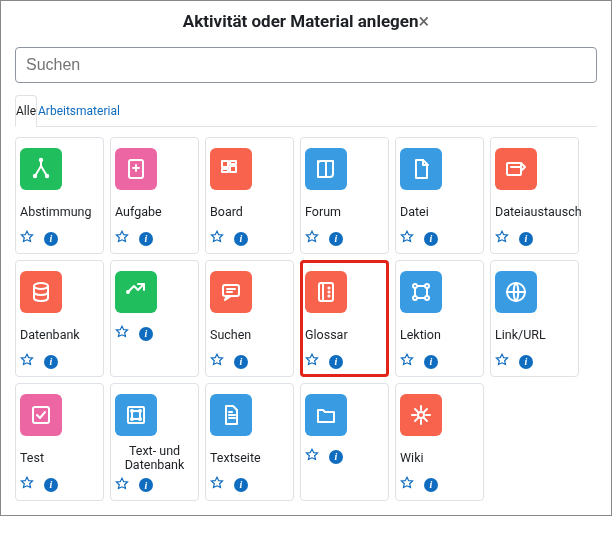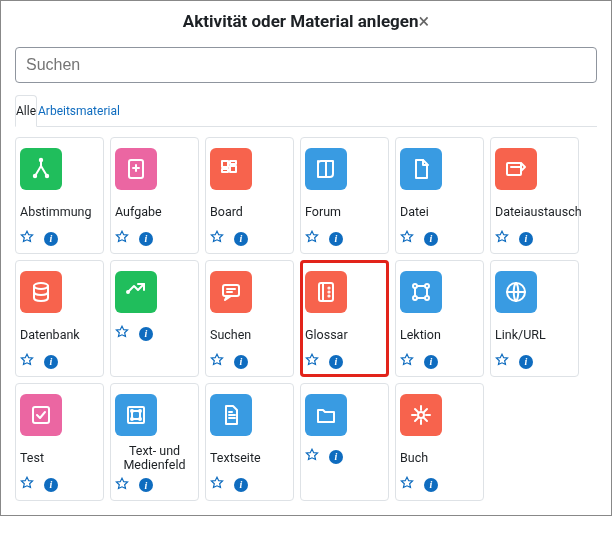--- a/index.html
+++ b/index.html
@@ -218,21 +218,21 @@
               </svg></span>
             <span class="info">i</span>
           </div>
         </div>
         <div class="card">
           <div class="iconbox" style="background: rgb(57, 155, 226);">
             <svg viewBox="0 0 24 24">
               <use href="#label-icon"></use>
             </svg>
           </div>
-          <div class="card-label">Text- und Medienfeld</div>
+          <div class="card-label">Text- und Datenbank</div>
           <div class="card-actions">
             <span class="star"><svg viewBox="0 0 24 24">
                 <use href="#star-shape"></use>
               </svg></span>
             <span class="info">i</span>
           </div>
         </div>
         <div class="card">
           <div class="iconbox" style="background: rgb(57, 155, 226);">
             <svg viewBox="0 0 24 24">
@@ -259,21 +259,21 @@
               </svg></span>
             <span class="info">i</span>
           </div>
         </div>
         <div class="card">
           <div class="iconbox" style="background: rgb(247, 99, 77);">
             <svg viewBox="0 0 24 24">
               <use href="#wiki-icon"></use>
             </svg>
           </div>
-          <div class="card-label">Buch</div>
+          <div class="card-label">Wiki</div>
           <div class="card-actions">
             <span class="star"><svg viewBox="0 0 24 24">
                 <use href="#star-shape"></use>
               </svg></span>
             <span class="info">i</span>
           </div>
         </div>
       </div>
   </div>
 </div>

